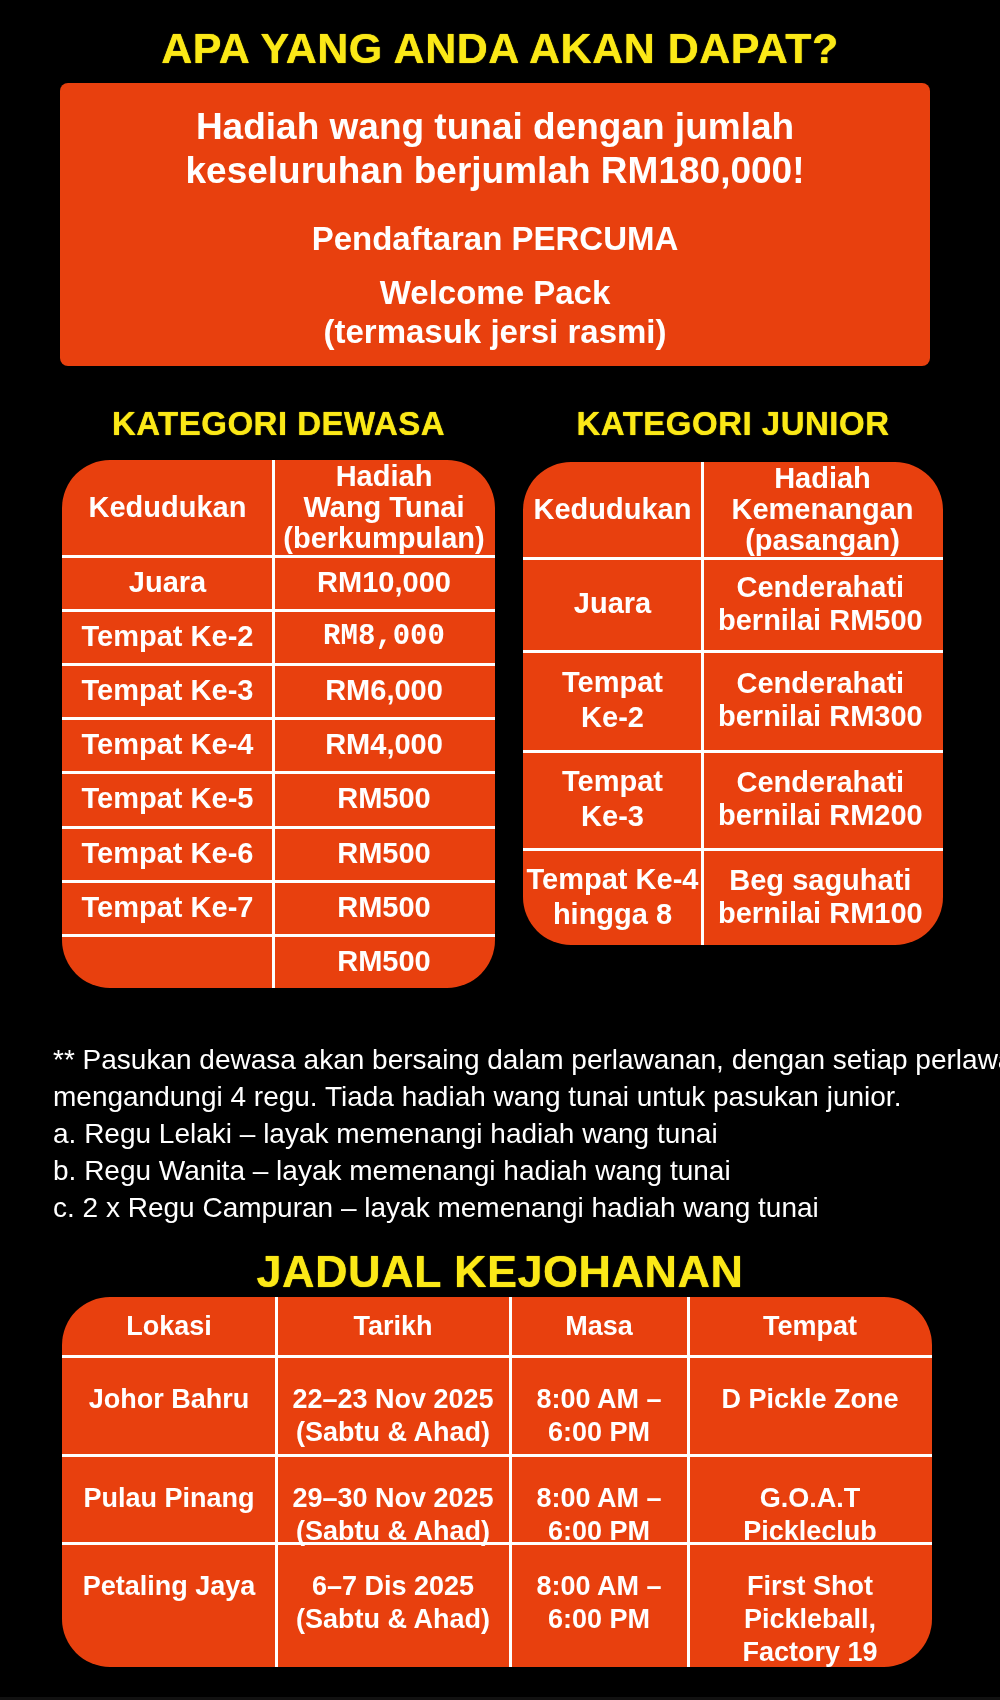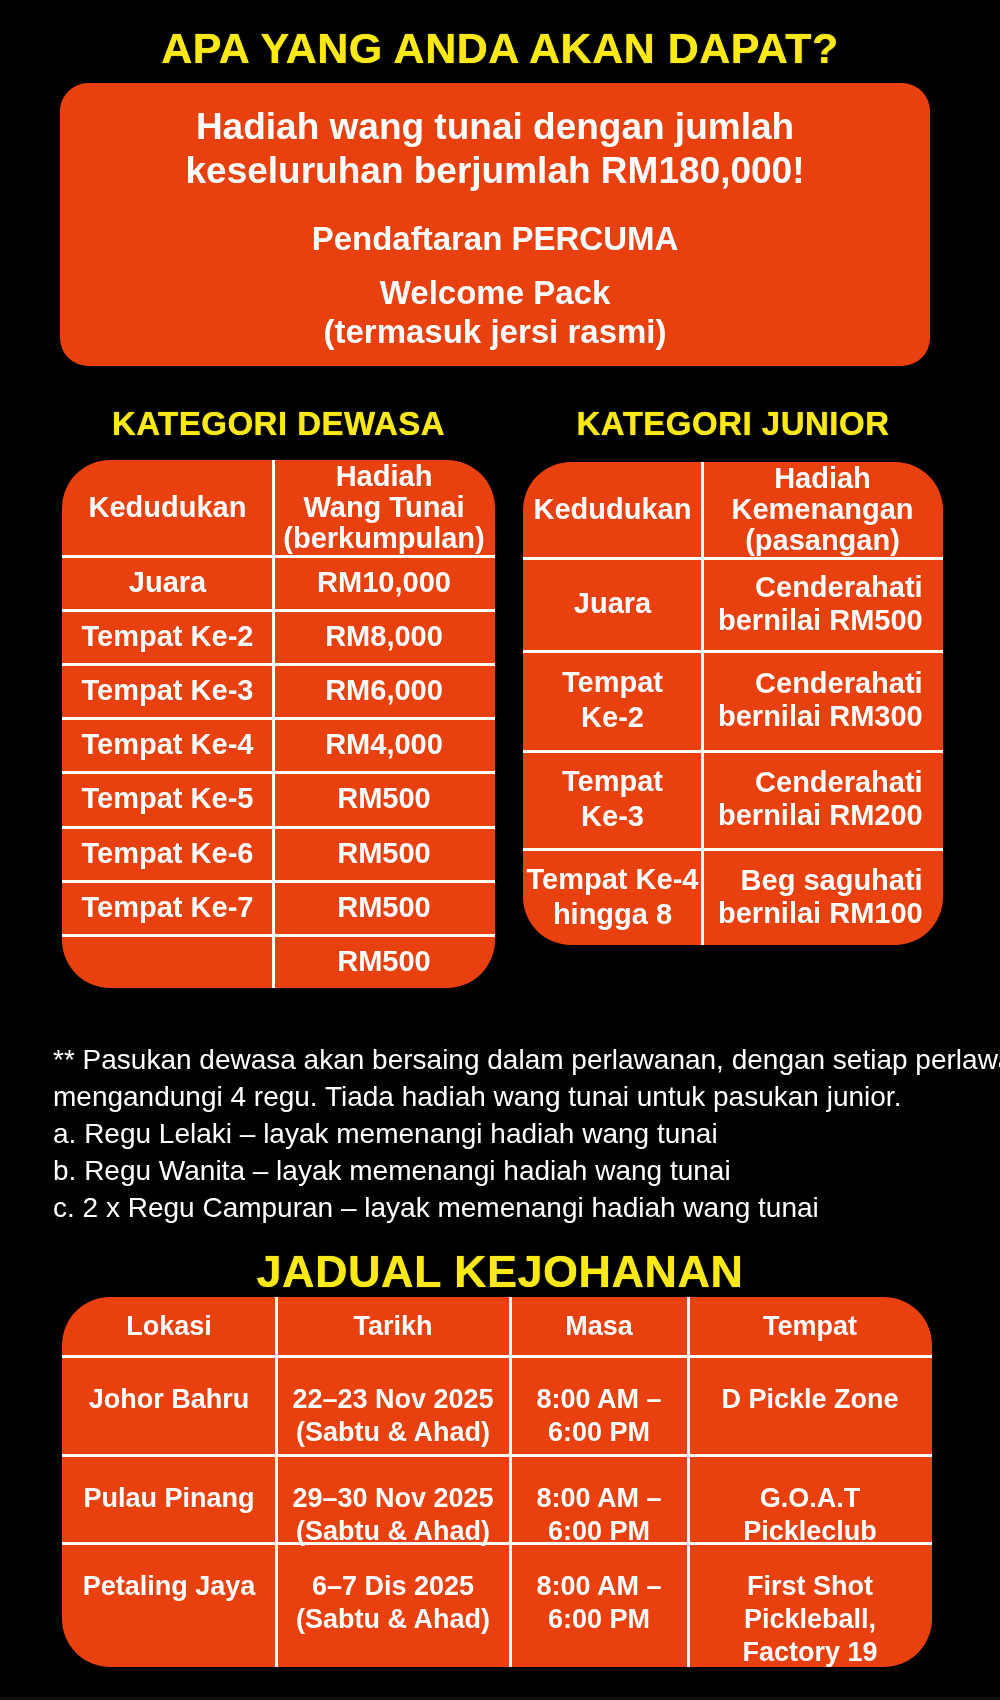--- a/index.html
+++ b/index.html
@@ -17,40 +17,40 @@
     position:absolute;color:var(--yellow);font-weight:bold;text-align:center;
     letter-spacing:0.5px;text-shadow:0 0 1px var(--yellow);white-space:nowrap;
   }
   .page-title{top:24px;left:0;width:100%;font-size:43px;}
   .cat-heading-adult{top:405px;left:62px;width:433px;font-size:33px;}
   .cat-heading-junior{top:405px;left:523px;width:420px;font-size:33px;}
   .schedule-heading{top:1246px;left:0;width:100%;font-size:45px;}
 
   .benefit-box{
     position:absolute;left:60px;top:83px;width:870px;height:283px;
-    background:var(--orange);border-radius:28px;color:var(--white);
+    background:var(--orange);border-radius:8px;color:var(--white);
     text-align:center;font-weight:bold;
   }
   .benefit-main{position:absolute;top:22px;left:0;width:100%;font-size:37px;line-height:44px;white-space:pre-line;}
   .benefit-reg{position:absolute;top:136px;left:0;width:100%;font-size:33px;line-height:40px;}
   .benefit-welcome{position:absolute;top:190px;left:0;width:100%;font-size:33px;line-height:39px;white-space:pre-line;}
 
   .otable{
     position:absolute;background:var(--orange);border-radius:48px;
     color:var(--white);font-weight:bold;
   }
   #adult-table{left:62px;top:460px;width:433px;height:528px;}
   #junior-table{left:523px;top:462px;width:420px;height:483px;}
   #schedule-table{left:62px;top:1297px;width:870px;height:370px;}
 
   .cell{
     position:absolute;display:flex;align-items:center;justify-content:center;
     text-align:center;white-space:pre-line;font-size:29px;line-height:33px;
   }
-  .cell.left{justify-content:flex-start;text-align:right;}
+  .cell.left{justify-content:flex-start;text-align:center;}
   .cell.topalign{align-items:flex-start;padding-top:28px;box-sizing:border-box;}
   .h-line{position:absolute;left:0;width:100%;height:3px;background:var(--white);}
   .v-line{position:absolute;top:0;bottom:0;width:3px;background:var(--white);margin-left:-1px;}
 
   .notes{
     position:absolute;left:53px;top:1041px;width:920px;color:var(--white);
     font-size:28px;line-height:37px;font-weight:normal;
   }
   .notes div{white-space:nowrap;}
 
@@ -86,21 +86,21 @@
     <div class="h-line" style="top:474px;"></div>
 
     <div class="cell" style="left:0;top:0;width:211px;height:95px;">Kedudukan</div>
     <div class="cell" style="left:211px;top:0;width:222px;height:95px;line-height:31px;">Hadiah
 Wang Tunai
 (berkumpulan)</div>
 
     <div class="cell" style="left:0;top:95px;width:211px;height:54px;">Juara</div>
     <div class="cell" style="left:211px;top:95px;width:222px;height:54px;">RM10,000</div>
     <div class="cell" style="left:0;top:149px;width:211px;height:54px;">Tempat Ke-2</div>
-    <div class="cell" style="left:211px;top:149px;width:222px;height:54px;">RM8,000</div>
+    <div class="cell" style="left:211px;top:149px;width:222px;height:54px;font-family:Liberation Mono, monospace;">RM8,000</div>
     <div class="cell" style="left:0;top:203px;width:211px;height:54px;">Tempat Ke-3</div>
     <div class="cell" style="left:211px;top:203px;width:222px;height:54px;text-align:center;">RM6,000</div>
     <div class="cell" style="left:0;top:257px;width:211px;height:54px;">Tempat Ke-4</div>
     <div class="cell" style="left:211px;top:257px;width:222px;height:54px;">RM4,000</div>
     <div class="cell" style="left:0;top:311px;width:211px;height:55px;">Tempat Ke-5</div>
     <div class="cell" style="left:211px;top:311px;width:222px;height:55px;">RM500</div>
     <div class="cell" style="left:0;top:366px;width:211px;height:54px;">Tempat Ke-6</div>
     <div class="cell" style="left:211px;top:366px;width:222px;height:54px;">RM500</div>
     <div class="cell" style="left:0;top:420px;width:211px;height:54px;">Tempat Ke-7</div>
     <div class="cell" style="left:211px;top:420px;width:222px;height:54px;">RM500</div>

